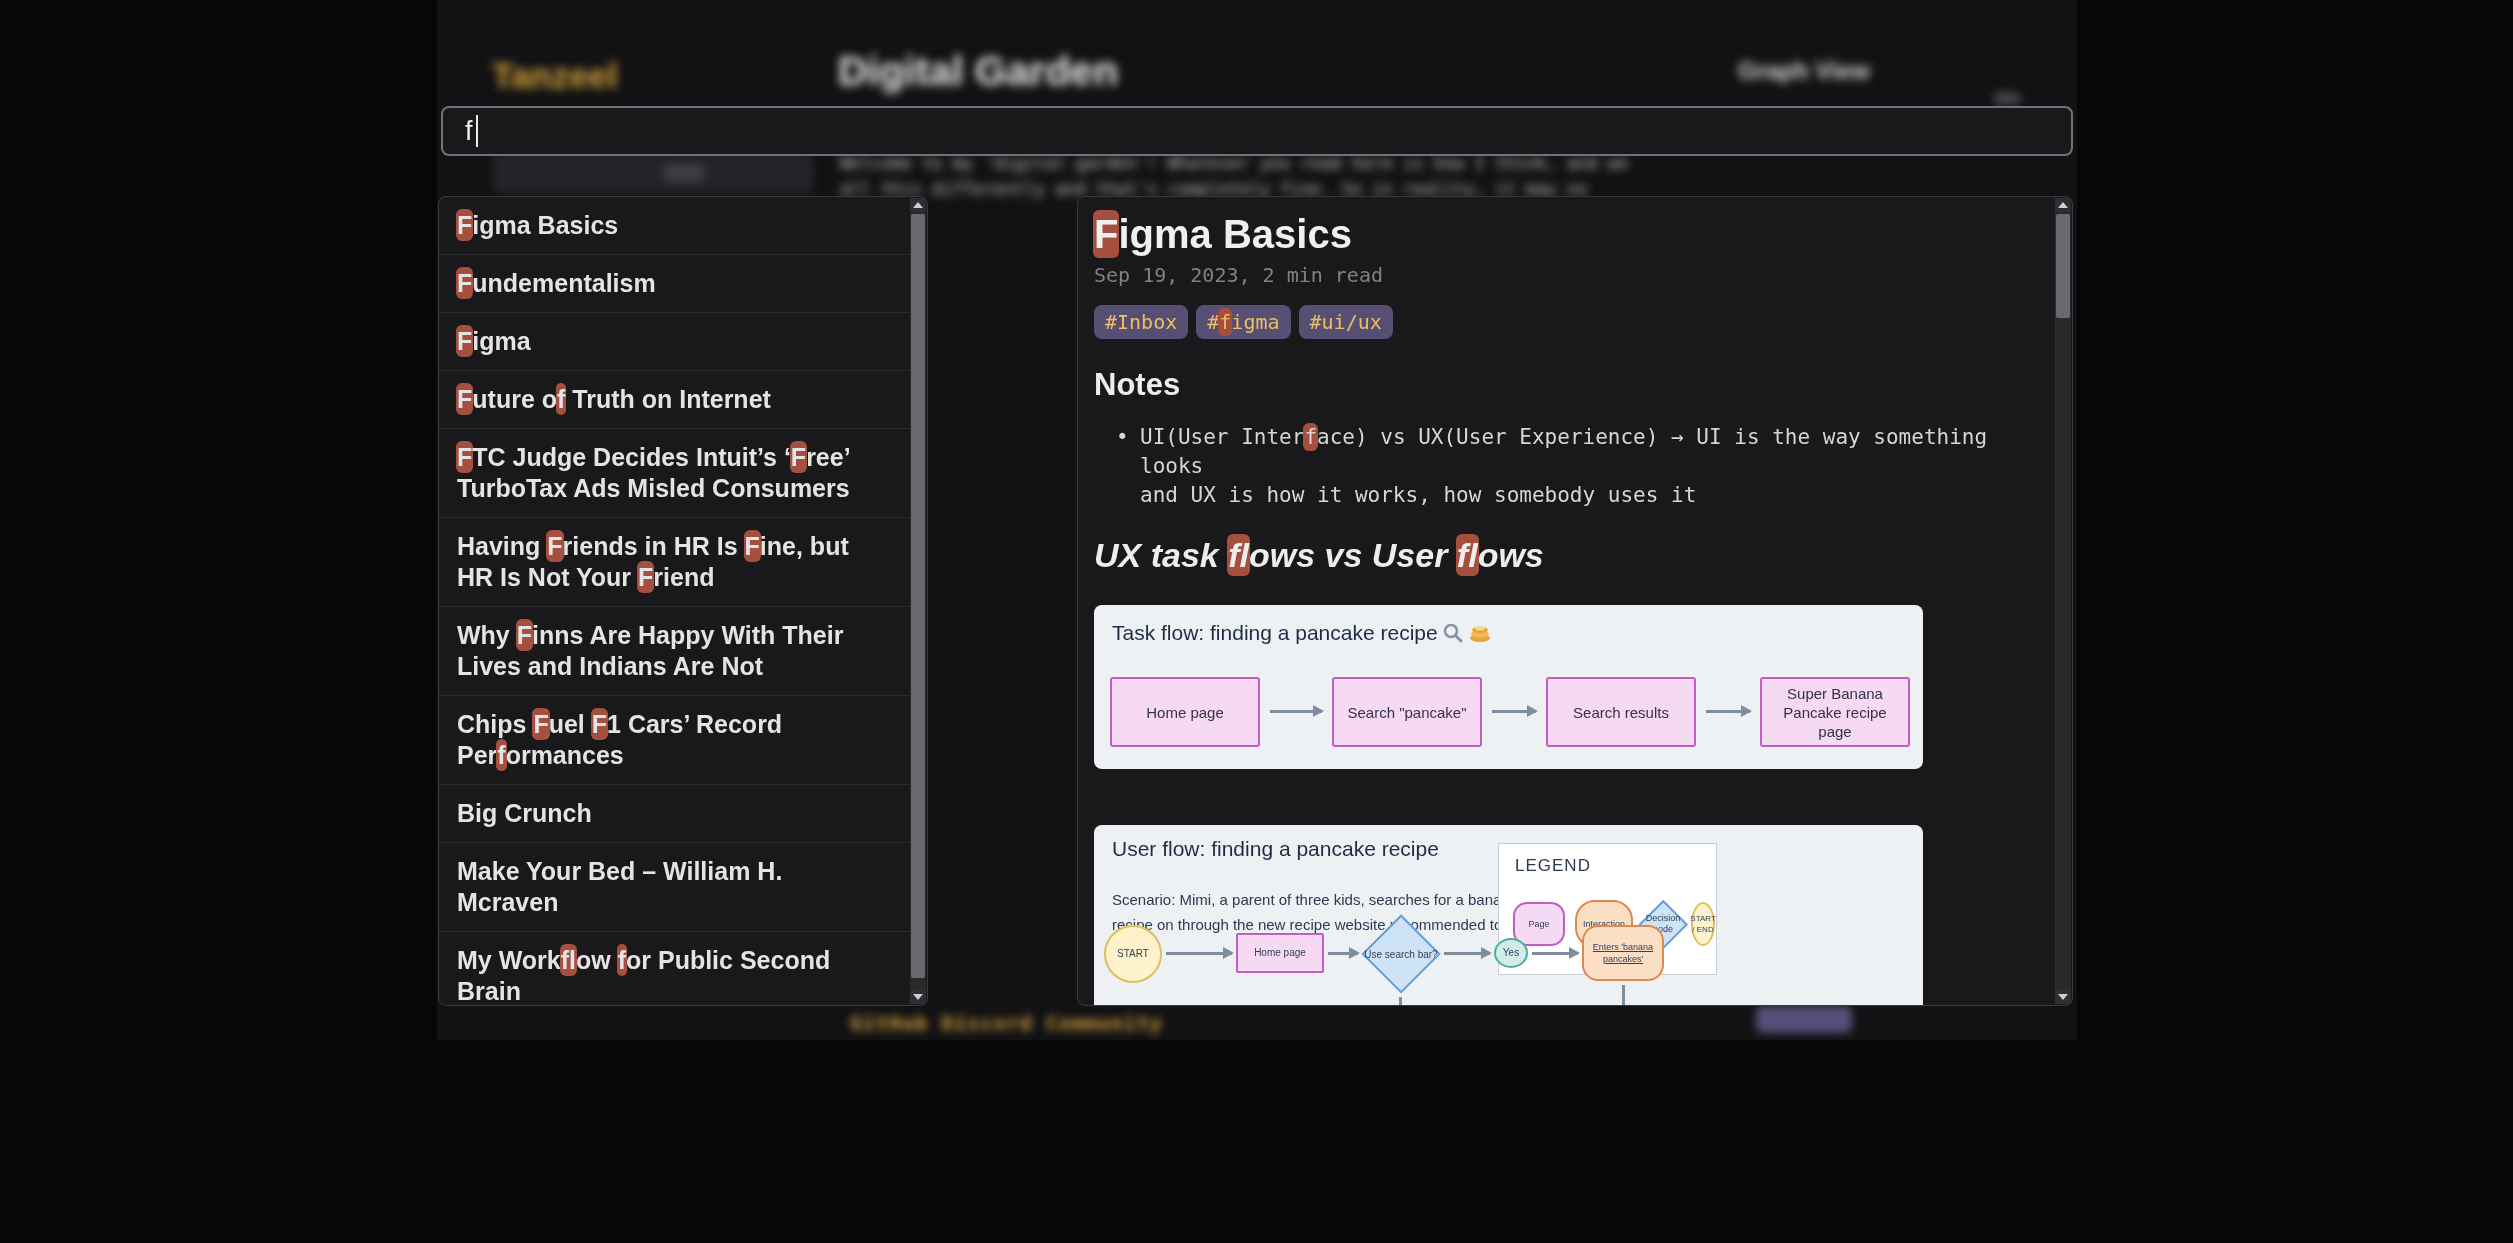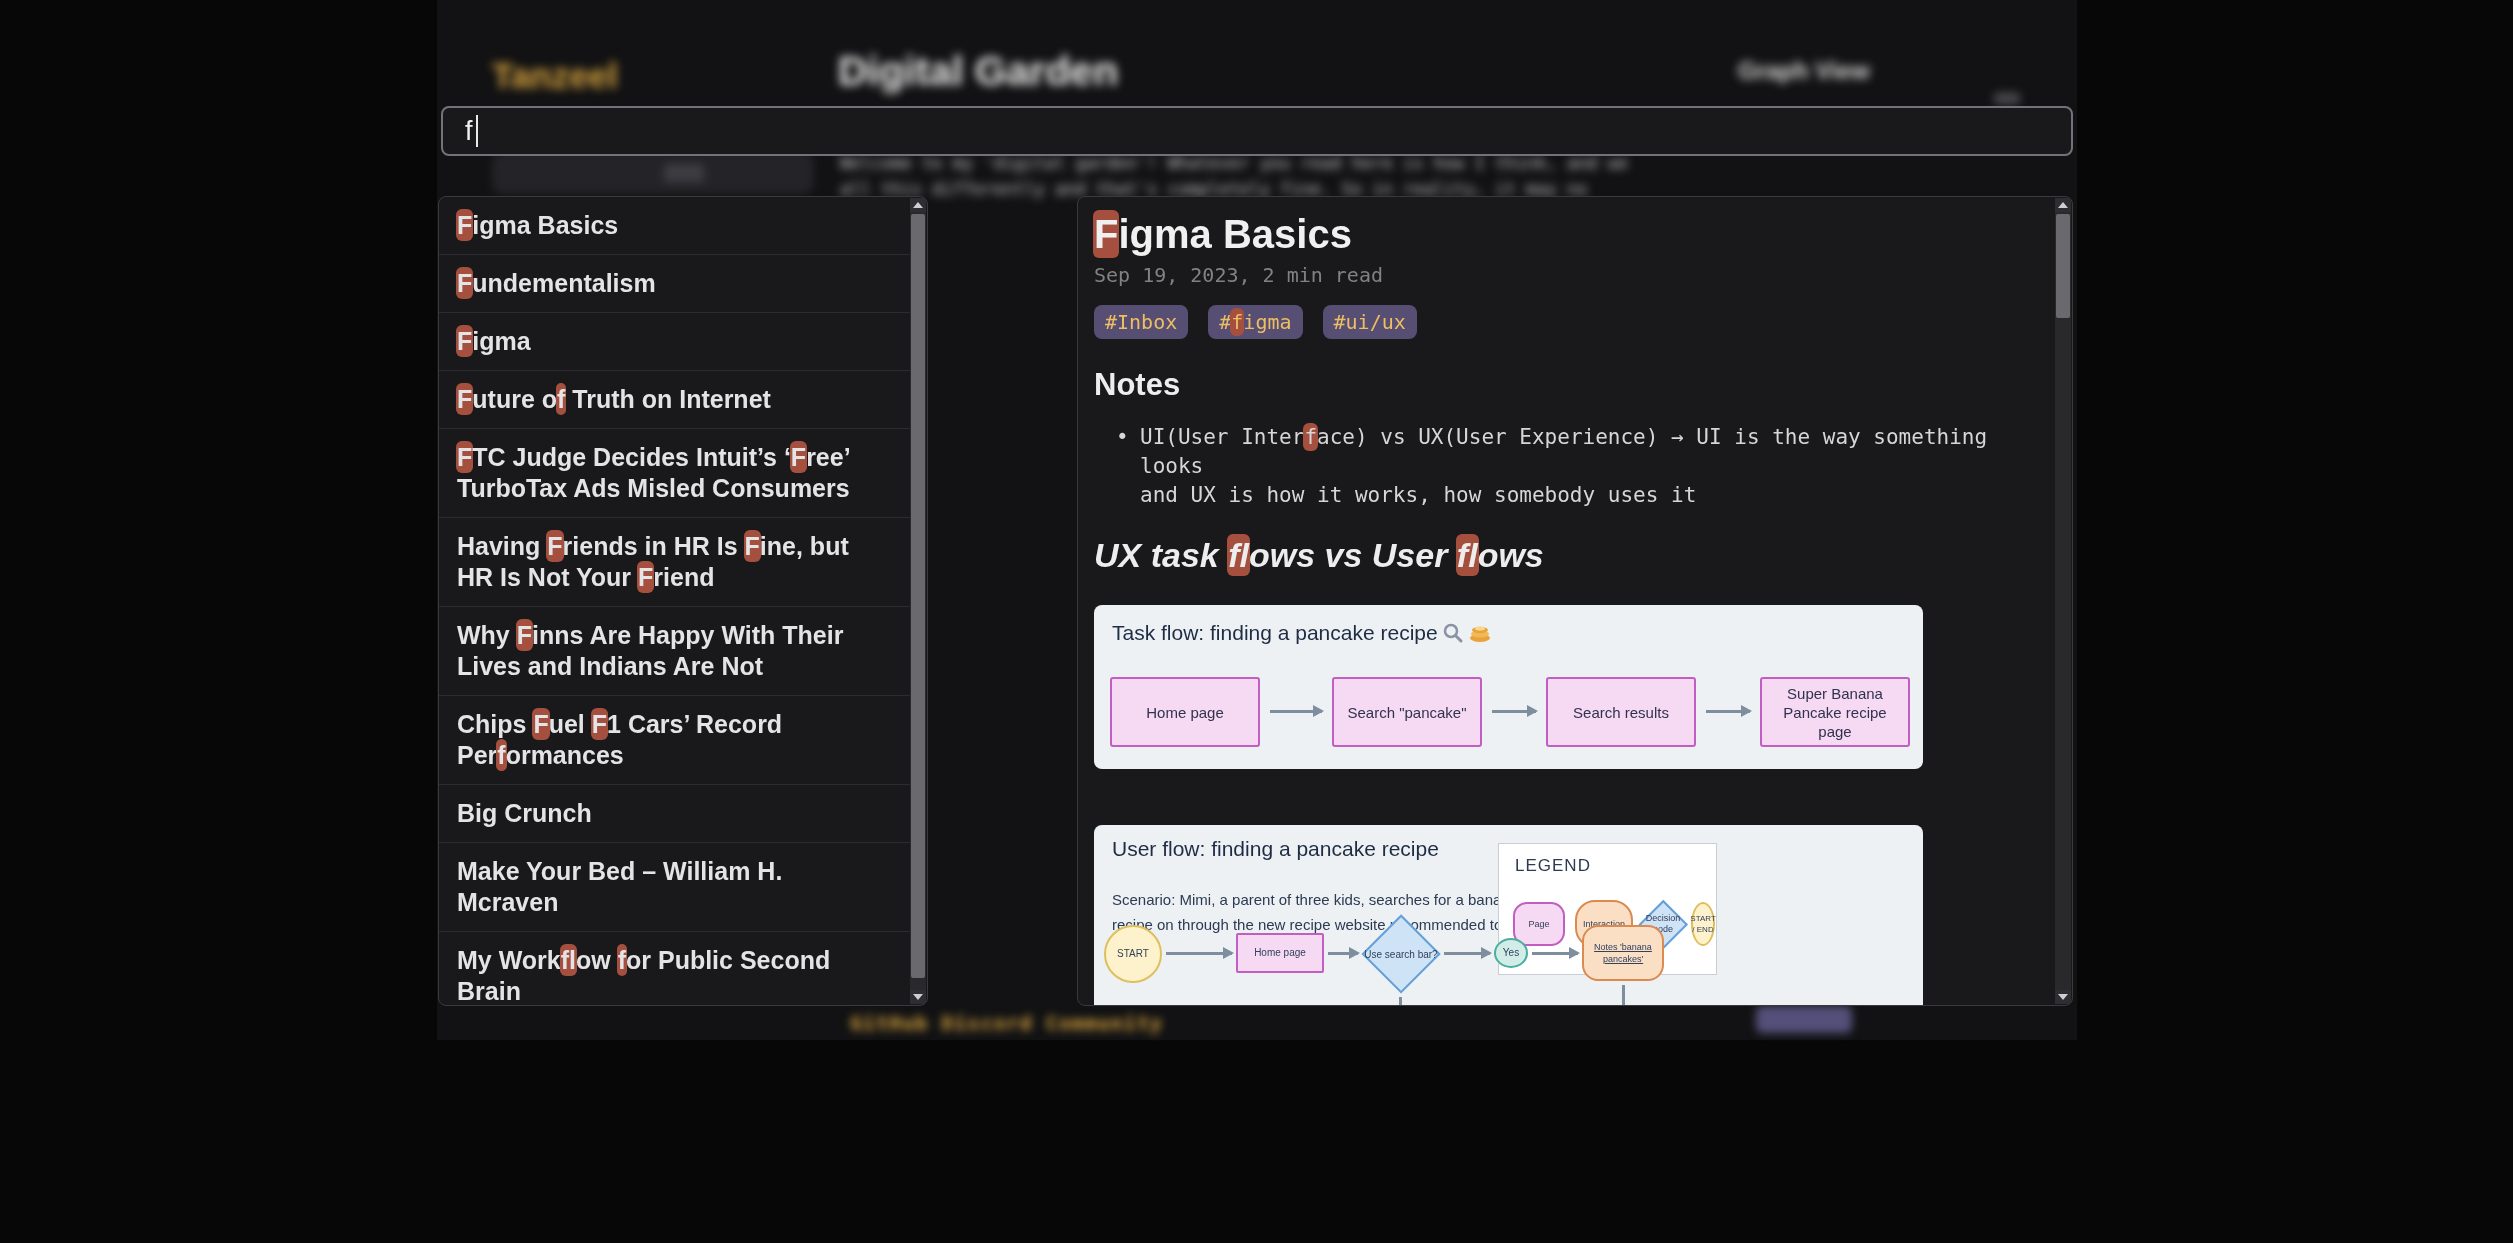--- a/index.html
+++ b/index.html
@@ -51,21 +51,21 @@
   .sb-btn.down::before { content:''; position:absolute; left:3px; top:4px;
       border-left:5px solid transparent; border-right:5px solid transparent; border-top:6px solid #cfcfcf; }
   .sb-thumb { position:absolute; left:1px; width:14px; background:#69696e; border-radius:2px; }
   .list-panel .sb-thumb { top:16px; height:764px; }
   .preview-panel .sb-thumb { top:16px; height:104px; }
 
   
   .preview-content { position:absolute; left:0; top:0; right:17px; padding:14px 40px 0 16px; }
   .pv-title { font-size:40px; font-weight:800; color:#f0f0f0; line-height:46px; }
   .pv-meta { margin-top:6px; font-family:"DejaVu Sans Mono", monospace; font-size:20px; color:#828284; }
-  .pv-tags { margin-top:18px; display:flex; gap:20px; }
+  .pv-tags { margin-top:18px; display:flex; gap:8px; }
   .tag { background:#564f73; color:#efbe62; font-family:"DejaVu Sans Mono", monospace;
          font-size:20px; padding:5px 11px; border-radius:8px; }
   .pv-h3 { margin-top:28px; font-size:31px; font-weight:800; color:#ededed; }
   .pv-bullet { margin-top:20px; padding-left:46px; position:relative;
                font-family:"DejaVu Sans Mono", monospace; font-size:21px; line-height:29px;
                color:#d6d6d6; white-space:pre-wrap; }
   .pv-bullet::before { content:'•'; position:absolute; left:22px; color:#d6d6d6; }
   .pv-h2 { margin-top:26px; font-size:34px; font-weight:800; color:#ededed;font-style:italic; }
 
   
@@ -212,21 +212,21 @@
         <div class="arrow-h" style="left:72px; top:127px; width:66px;"></div>
         <div class="node shape-rect-pink" style="left:142px; top:108px; width:88px; height:40px;">Home page</div>
         <div class="arrow-h" style="left:234px; top:127px; width:30px;"></div>
         <div class="diamond-wrap" style="left:268px; top:90px; width:78px; height:78px;">
           <div class="dshape"></div>
           <div class="lg-label" style="font-size:10px;">Use search bar?</div>
         </div>
         <div class="arrow-h" style="left:350px; top:127px; width:46px;"></div>
         <div class="node shape-ellipse-teal" style="left:400px; top:113px; width:34px; height:30px;">Yes</div>
         <div class="arrow-h" style="left:438px; top:127px; width:46px;"></div>
-        <div class="node shape-stadium-orange" style="left:488px; top:100px; width:82px; height:56px; border-radius:16px; font-size:9px;">Notes 'banana pancakes'</div>
+        <div class="node shape-stadium-orange" style="left:488px; top:100px; width:82px; height:56px; border-radius:16px; font-size:9px;">Enters 'banana pancakes'</div>
         <div class="arrow-v" style="left:305px; top:172px; height:20px;"></div>
 
         <div class="arrow-v" style="left:528px; top:160px; height:42px;"></div>
 
       </div>
     </div>
 
     <div class="sb">
       <div class="sb-btn up"></div>
       <div class="sb-thumb"></div>

